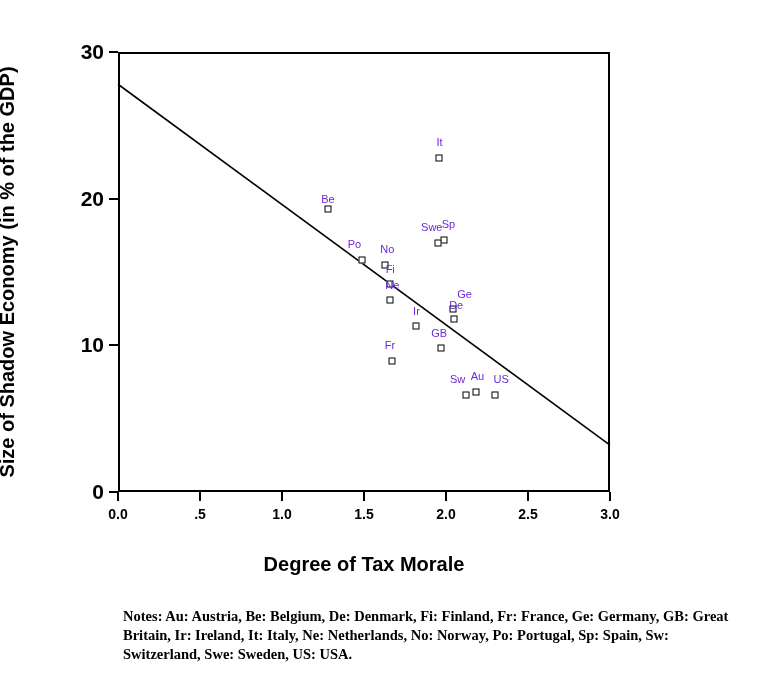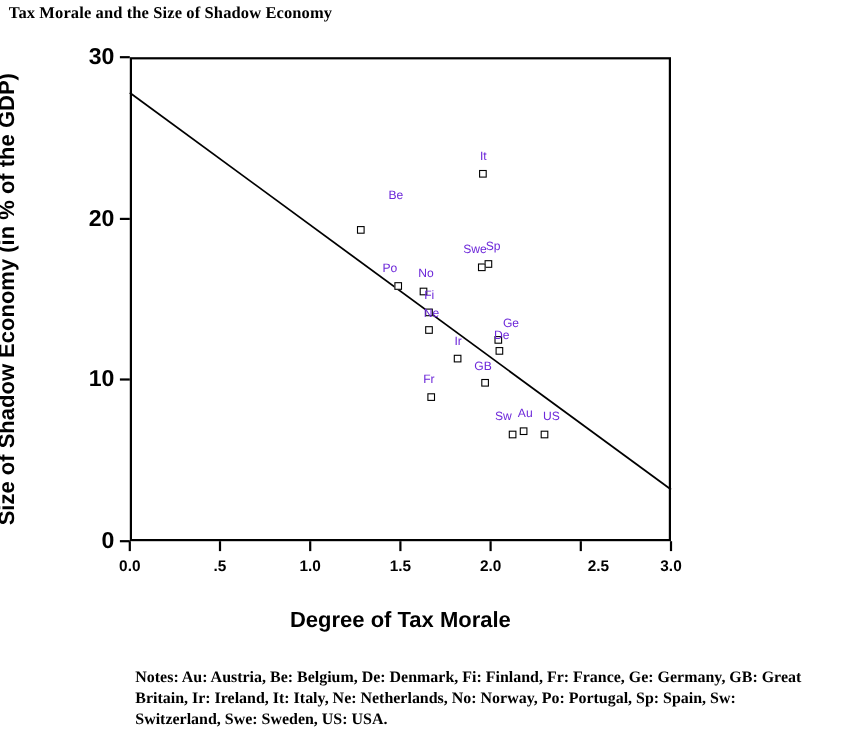--- a/index.html
+++ b/index.html
@@ -130,21 +130,20 @@
     font-weight: bold;
     font-size: 14.5px;
     line-height: 19px;
   }
 </style>
 </head>
 <body>
 
 <div id="figure">
 
-  <div id="fig-title">Tax Morale and the Size of Shadow Economy</div>
 
   <div id="plot-area">
     <div id="plot-frame"></div>
     <svg id="svg-layer" width="492" height="440">
       <line id="trend-line" x1="0" y1="32.26666666666665" x2="492" y2="393.06666666666666" stroke="#000000" stroke-width="1.6"></line>
     </svg>
   <div class="tick-mark" style="left: -9px; top: 439px; width: 9px; height: 2px;"></div>
       <div class="ytick-label" style="left: -14px; top: 440px;">0</div>
       <div class="tick-mark" style="left: -9px; top: 292.333px; width: 9px; height: 2px;"></div>
       <div class="ytick-label" style="left: -14px; top: 293.333px;">10</div>
@@ -156,25 +155,25 @@
       <div class="xtick-label" style="left: 0px; top: 454px;">0.0</div>
       <div class="tick-mark" style="left: 81px; top: 440px; width: 2px; height: 9px;"></div>
       <div class="xtick-label" style="left: 82px; top: 454px;">.5</div>
       <div class="tick-mark" style="left: 163px; top: 440px; width: 2px; height: 9px;"></div>
       <div class="xtick-label" style="left: 164px; top: 454px;">1.0</div>
       <div class="tick-mark" style="left: 245px; top: 440px; width: 2px; height: 9px;"></div>
       <div class="xtick-label" style="left: 246px; top: 454px;">1.5</div>
       <div class="tick-mark" style="left: 327px; top: 440px; width: 2px; height: 9px;"></div>
       <div class="xtick-label" style="left: 328px; top: 454px;">2.0</div>
       <div class="tick-mark" style="left: 409px; top: 440px; width: 2px; height: 9px;"></div>
-      <div class="xtick-label" style="left: 426px; top: 454px;">2.5</div>
+      <div class="xtick-label" style="left: 410px; top: 454px;">2.5</div>
       <div class="tick-mark" style="left: 491px; top: 440px; width: 2px; height: 9px;"></div>
       <div class="xtick-label" style="left: 492px; top: 454px;">3.0</div>
       <div class="marker" style="left: 209.92px; top: 156.933px;"></div>
-      <div class="point-label" style="left: 209.92px; top: 132px; margin-left: 32px;">Be</div>
+      <div class="point-label" style="left: 209.92px; top: 153px;">Be</div>
       <div class="marker" style="left: 321.44px; top: 105.6px;"></div>
       <div class="point-label" style="left: 321.44px; top: 95.6px;">It</div>
       <div class="marker" style="left: 244.36px; top: 208.267px;"></div>
       <div class="point-label" style="left: 236.36px; top: 198.267px;">Po</div>
       <div class="marker" style="left: 267.32px; top: 212.667px;"></div>
       <div class="point-label" style="left: 269.32px; top: 202.667px;">No</div>
       <div class="marker" style="left: 326.36px; top: 187.733px;"></div>
       <div class="point-label" style="left: 330.36px; top: 177.733px;">Sp</div>
       <div class="marker" style="left: 319.8px; top: 190.667px;"></div>
       <div class="point-label" style="left: 313.8px; top: 180.667px;">Swe</div>

